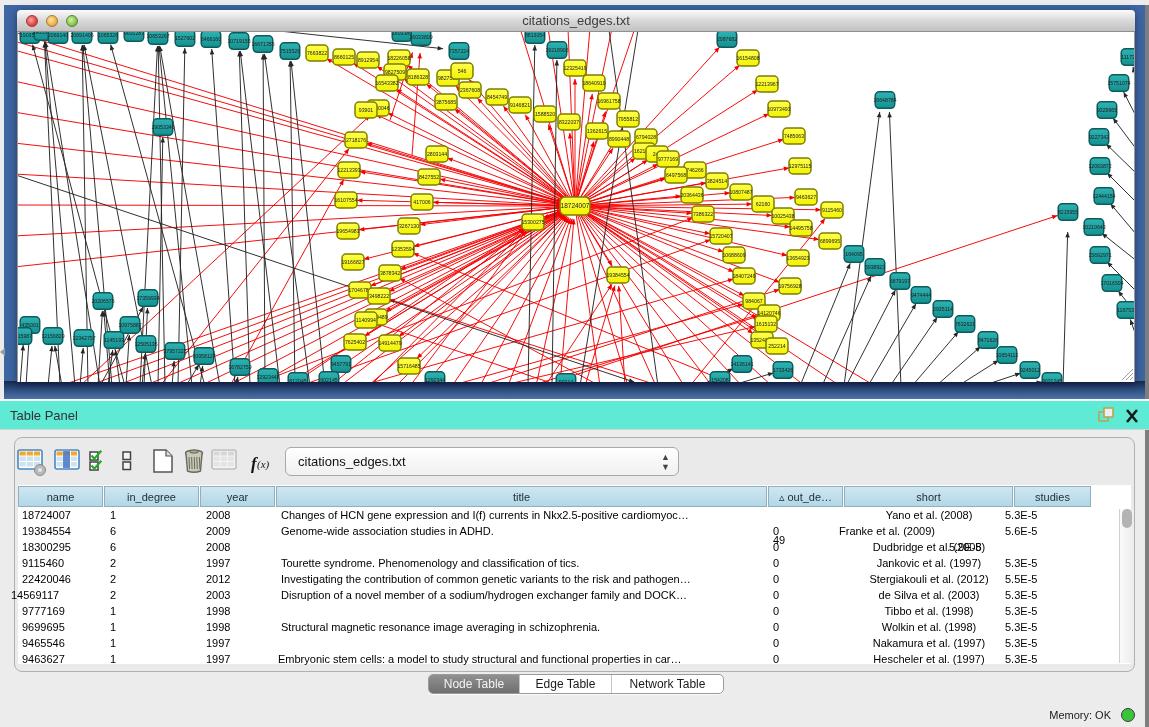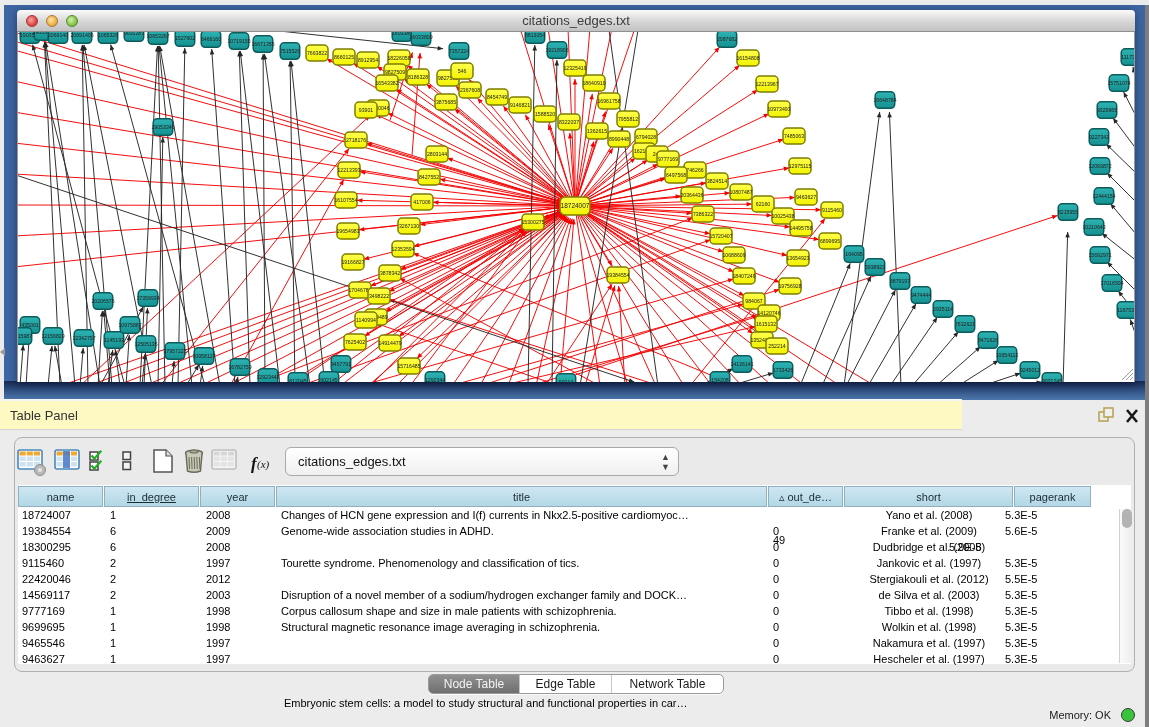--- a/index.html
+++ b/index.html
@@ -4,21 +4,21 @@
 html,body{width:1149px;height:727px;font-family:"Liberation Sans",sans-serif;background:#ececec;overflow:hidden;}
 .abs{position:absolute;}
 #desktop{left:4px;top:5px;width:1141px;height:395px;background:#3E66A3;}
 #belowwin{left:4px;top:381px;width:1141px;height:19px;background:linear-gradient(180deg,#16294d,#2c4a7c 40%,#4d77ac);}
 #rightstrip{left:1145px;top:5px;width:4px;height:722px;background:#7e7e7e;}
 #win{left:17px;top:10px;width:1118px;height:372px;border-radius:4px 4px 0 0;box-shadow:0 2px 8px rgba(0,0,20,.45);}
 #titlebar{left:0;top:0;width:1118px;height:22px;border-radius:4px 4px 0 0;background:linear-gradient(180deg,#fbfbfb,#d6d6d6 55%,#c2c2c2);border-bottom:1px solid #8f8f8f;}
 #titlebar .tl{position:absolute;top:5px;width:12px;height:12px;border-radius:50%;}
 #title{width:100%;text-align:center;font-size:13px;color:#3c3c3c;line-height:22px;font-weight:normal;}
 #canvas{left:0;top:22px;width:1118px;height:350px;background:#fff;overflow:hidden;border-left:1px solid #9a9a9a;border-right:1px solid #9a9a9a;}
-#tphead{left:0;top:399px;width:962px;height:31px;background:#fef9c3;border-top:2px solid #f6f6f6;border-bottom:1px solid #d4d4d4;}
+#tphead{left:0;top:399px;width:1149px;height:31px;background:#5eead4;border-top:2px solid #f6f6f6;border-bottom:1px solid #d4d4d4;}
 #tphead span{position:absolute;left:10px;top:7px;font-size:13px;color:#333;}
 #panel{left:14px;top:437px;width:1121px;height:235px;border:1px solid #b0b0b0;border-radius:8px;background:#eaeaea;}
 #dd{left:285px;top:447px;width:394px;height:29px;background:linear-gradient(180deg,#fff,#f0f0f0);border:1px solid #a9a9a9;border-radius:6px;}
 #dd span{position:absolute;left:12px;top:6px;font-size:13px;color:#111;}
 #dd .st{position:absolute;right:8px;top:4px;font-size:9px;color:#444;line-height:10px;text-align:center;}
 #tablewrap{left:18px;top:485px;width:1113px;height:179px;background:#fff;}
 .hc{position:absolute;top:486px;height:21px;background:linear-gradient(180deg,#cfe7f2,#b2d7e6);border:1px solid #8fb0bf;font-size:11px;text-align:center;line-height:20px;color:#1c2c33;}
 .tr{position:absolute;left:0;width:1149px;height:16px;font-size:11px;color:#000;}
 .tr span{position:absolute;top:1px;white-space:nowrap;}
 #vsb{left:1119px;top:509px;width:15px;height:154px;background:linear-gradient(90deg,#fafafa,#ececec);border-left:1px solid #d0d0d0;}
@@ -818,42 +818,42 @@
     </g>
     <text x="251" y="469" font-family="Liberation Serif, serif" font-style="italic" font-weight="bold" font-size="17" fill="#111">f</text>
     <text x="257" y="468" font-family="Liberation Serif, serif" font-style="italic" font-size="11" fill="#111">(x)</text>
   </svg>
 <div id="dd" class="abs">
     <span>citations_edges.txt</span>
     <div class="st">▲<br>▼</div>
   </div>
 <div id="tablewrap" class="abs"></div>
 <div class="hc" style="left:18px;width:85px;">name</div>
-<div class="hc" style="left:104px;width:95px;text-decoration:underline;">in_degree</div>
+<div class="hc" style="left:104px;width:95px;">in_degree</div>
 <div class="hc" style="left:200px;width:75px;">year</div>
 <div class="hc" style="left:276px;width:491px;">title</div>
 <div class="hc" style="left:768px;width:75px;">▵ out_de…</div>
 <div class="hc" style="left:844px;width:169px;">short</div>
-<div class="hc" style="left:1014px;width:77px;">pagerank</div>
+<div class="hc" style="left:1014px;width:77px;">studies</div>
 <div class="tr" style="top:508px;">
     <span style="left:22px;">18724007</span>
     <span style="left:110px;">1</span>
     <span style="left:206px;">2008</span>
     <span style="left:281px;">Changes of HCN gene expression and I(f) currents in Nkx2.5-positive cardiomyoc…</span>
     <span style="left:773px;margin-top:25px;">49</span>
     <span style="left:844px;width:170px;text-align:center;">Yano et al. (2008)</span>
     <span style="left:1005px;">5.3E-5</span>
   </div>
 <div class="tr" style="top:524px;">
     <span style="left:22px;">19384554</span>
     <span style="left:110px;">6</span>
     <span style="left:206px;">2009</span>
     <span style="left:281px;">Genome-wide association studies in ADHD.</span>
     <span style="left:773px;">0</span>
-    <span style="left:844px;width:170px;text-align:center;">Franke et al. (2009)</span>
+    <span style="left:802px;width:170px;text-align:center;">Franke et al. (2009)</span>
     <span style="left:1005px;">5.6E-5</span>
   </div>
 <div class="tr" style="top:540px;">
     <span style="left:22px;">18300295</span>
     <span style="left:110px;">6</span>
     <span style="left:206px;">2008</span>
     <span style="left:773px;">0</span>
     <span style="left:844px;width:170px;text-align:center;">Dudbridge et al. (2008)</span>
     <span style="left:949px;text-align:center;">5.9E-5</span>
   </div>
@@ -863,38 +863,38 @@
     <span style="left:206px;">1997</span>
     <span style="left:281px;">Tourette syndrome. Phenomenology and classification of tics.</span>
     <span style="left:773px;">0</span>
     <span style="left:844px;width:170px;text-align:center;">Jankovic et al. (1997)</span>
     <span style="left:1005px;">5.3E-5</span>
   </div>
 <div class="tr" style="top:572px;">
     <span style="left:22px;">22420046</span>
     <span style="left:110px;">2</span>
     <span style="left:206px;">2012</span>
+    <span style="left:281px;">Investigating the contribution of common genetic variants to the risk and pathogen…</span>
     <span style="left:773px;">0</span>
     <span style="left:844px;width:170px;text-align:center;">Stergiakouli et al. (2012)</span>
     <span style="left:1005px;">5.5E-5</span>
   </div>
 <div class="tr" style="top:588px;">
-    <span style="left:22px;">14569117</span>
+    <span style="left:11px;">14569117</span>
     <span style="left:110px;">2</span>
     <span style="left:206px;">2003</span>
     <span style="left:281px;">Disruption of a novel member of a sodium/hydrogen exchanger family and DOCK…</span>
     <span style="left:773px;">0</span>
     <span style="left:844px;width:170px;text-align:center;">de Silva et al. (2003)</span>
     <span style="left:1005px;">5.3E-5</span>
   </div>
 <div class="tr" style="top:604px;">
     <span style="left:22px;">9777169</span>
     <span style="left:110px;">1</span>
     <span style="left:206px;">1998</span>
-    <span style="left:281px;">Corpus callosum shape and size in male patients with schizophrenia.</span>
     <span style="left:773px;">0</span>
     <span style="left:844px;width:170px;text-align:center;">Tibbo et al. (1998)</span>
     <span style="left:1005px;">5.3E-5</span>
   </div>
 <div class="tr" style="top:620px;">
     <span style="left:22px;">9699695</span>
     <span style="left:110px;">1</span>
     <span style="left:206px;">1998</span>
     <span style="left:281px;">Structural magnetic resonance image averaging in schizophrenia.</span>
     <span style="left:773px;">0</span>
@@ -906,21 +906,21 @@
     <span style="left:110px;">1</span>
     <span style="left:206px;">1997</span>
     <span style="left:773px;">0</span>
     <span style="left:844px;width:170px;text-align:center;">Nakamura et al. (1997)</span>
     <span style="left:1005px;">5.3E-5</span>
   </div>
 <div class="tr" style="top:652px;">
     <span style="left:22px;">9463627</span>
     <span style="left:110px;">1</span>
     <span style="left:206px;">1997</span>
-    <span style="left:284px;margin-top:44px;">Embryonic stem cells: a model to study structural and functional properties in car…</span>
+    <span style="left:278px;">Embryonic stem cells: a model to study structural and functional properties in car…</span>
     <span style="left:773px;">0</span>
     <span style="left:844px;width:170px;text-align:center;">Hescheler et al. (1997)</span>
     <span style="left:1005px;">5.3E-5</span>
   </div>
 <div id="vsb" class="abs">
     <div class="thumb"></div>
   </div>
 <div id="seg" class="abs">
     <div class="sel" style="width:90px;">Node Table</div>
     <div style="width:93px;border-right:1px solid #c6c6c6;border-left:1px solid #c6c6c6;text-align:center;">Edge Table</div>

